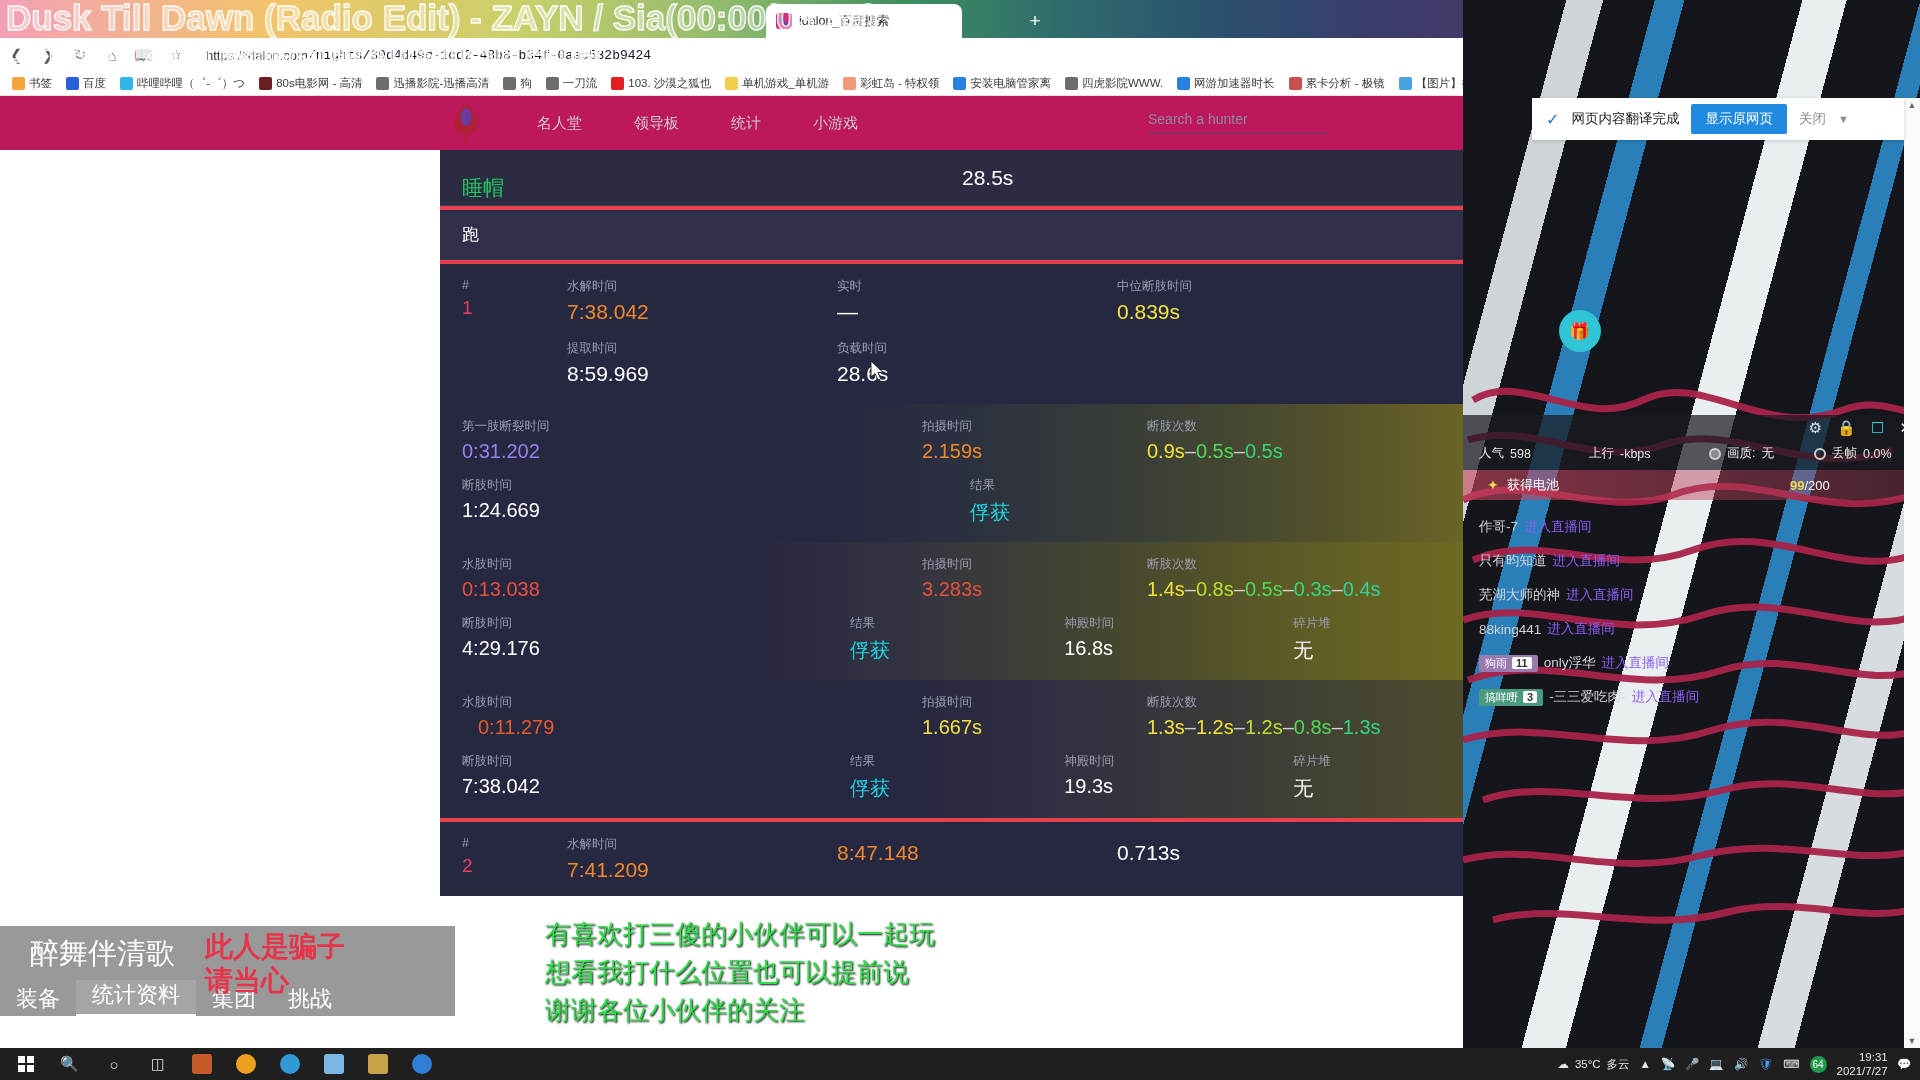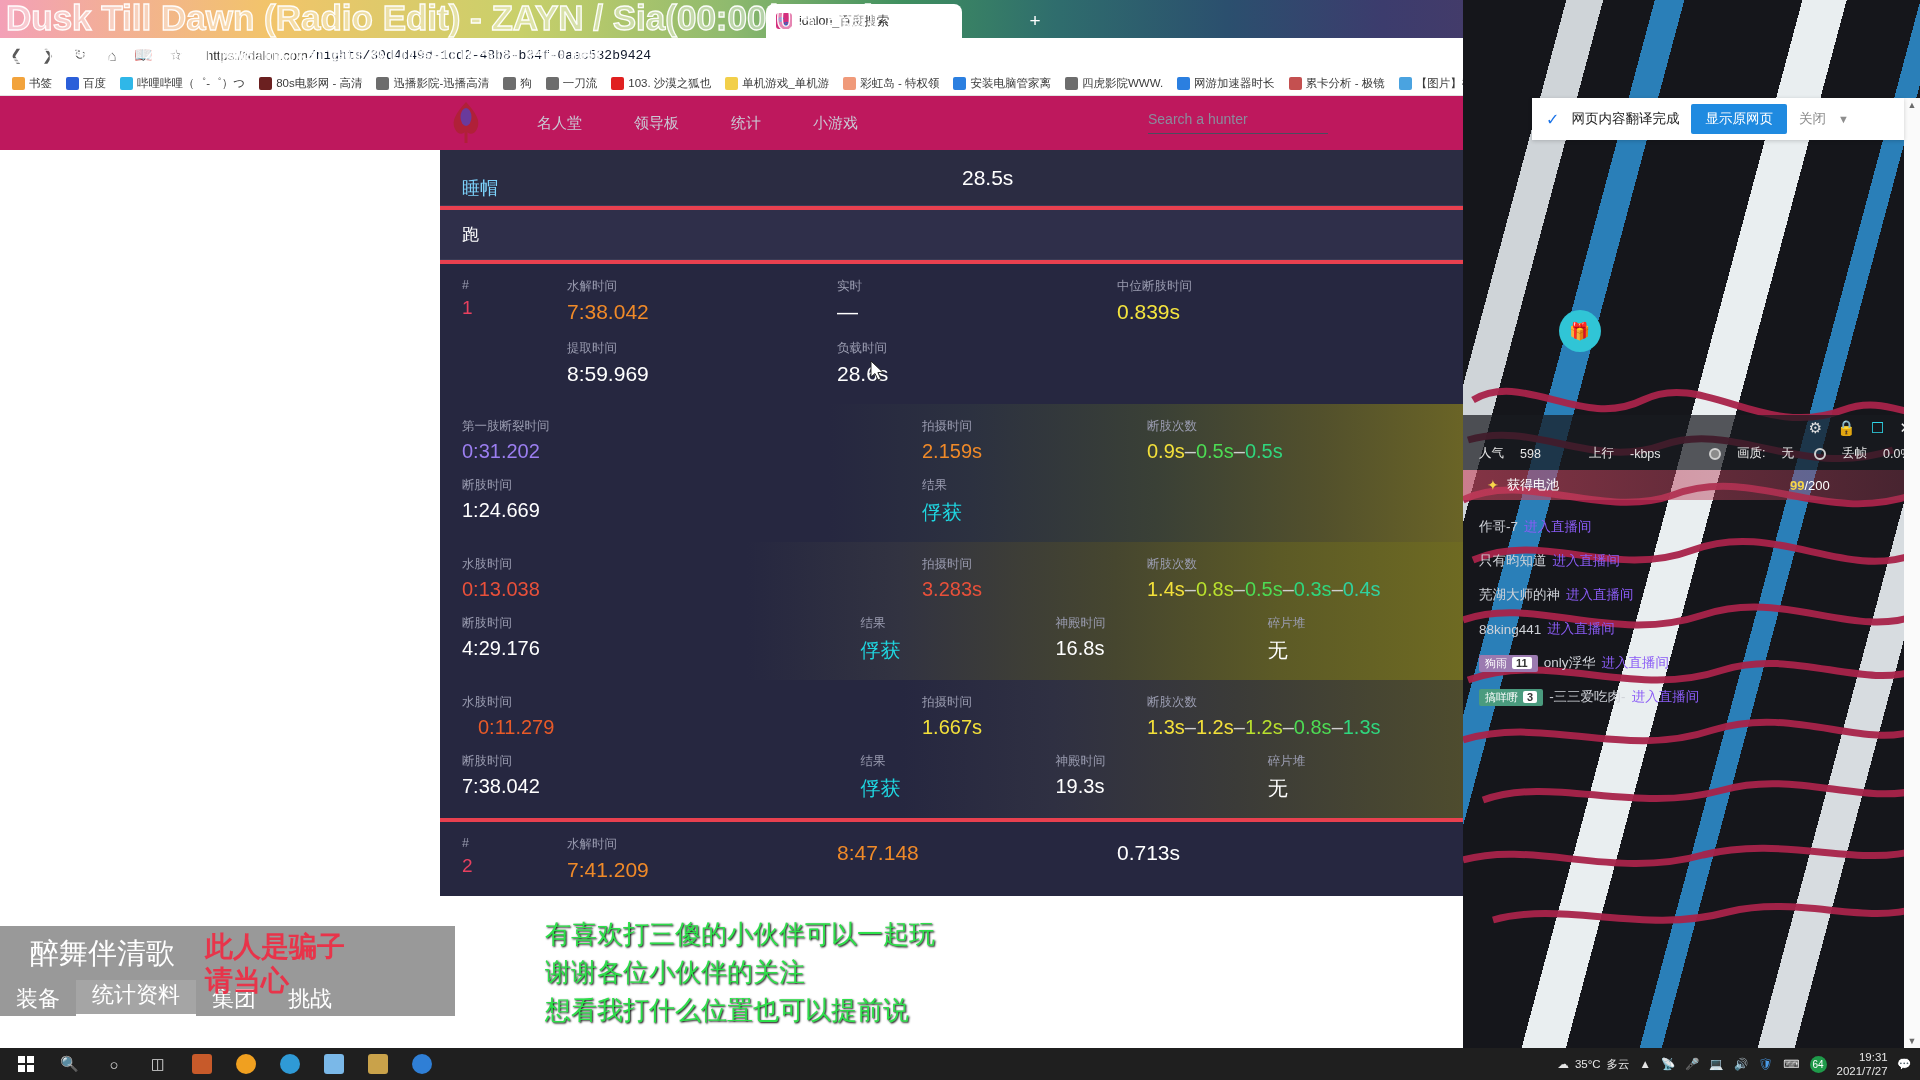--- a/index.html
+++ b/index.html
@@ -52,21 +52,21 @@
   .hsearch input { width:100%; background:transparent; border:none; border-bottom:1px solid #4a4c5e;
      color:#fff; font-size:14px; padding-bottom:6px; outline:none; font-family:"Liberation Sans",sans-serif; }
   .hsearch input::placeholder { color:#8a8c9c; }
   .analyze { position:absolute; left:1376px; top:107px; width:62px; height:34px; background:#e8404f;
      color:#fff; border:none; font-size:15px; border-radius:3px; cursor:pointer; font-family:"Liberation Sans",sans-serif; }
 
   .content { position:absolute; left:440px; top:54px; width:1023px; background:#2b2c42; }
 
   .row-top { height:56px; background:#2b2c42; display:flex; align-items:center; padding:0 22px;
      border-bottom:1px solid #3a3b55; }
-  .row-top .c1 { width:500px; color:#7dd3fc; font-size:18px;margin-top:21px; }
+  .row-top .c1 { width:500px; color:#22c55e; font-size:21px;margin-top:21px; }
   .row-top .c2 { color:#fff; font-size:21px; }
 
   .band { height:54px; background:#2f2f4a; border-top:4px solid #e8404f; border-bottom:1px solid #3a3b55;
      display:flex; align-items:center; padding-left:22px; color:#fff; font-size:17px; }
 
   .entry { border-top:4px solid #e8404f; background:#262740; padding:14px 22px 4px 22px; }
   .e-head { display:flex; }
   .lbl { color:#9a9cb0; font-size:12.5px; margin-bottom:5px; }
   .val { font-size:21px; color:#fff; }
   .col-num { width:105px; }
@@ -75,21 +75,21 @@
   .col-c { width:280px; }
   .num { color:#e8405f; font-size:19px; }
   .orange { color:#f08a28; }
   .yellow { color:#f5e53e; }
   .white { color:#fff; }
   .e-sub { display:flex; margin-top:16px; padding-bottom:14px; }
   .e-sub .col-num { width:105px; }
 
   .stat { padding:14px 22px 16px 22px; }
   .stat .line1, .stat .line2 { display:flex; }
-  .stat .line2 { margin-top:14px; }
+  .stat .line2 { margin-top:14px;gap:48px; }
   .s-a { width:460px; }
   .s-b { width:225px; }
   .s-c { width:245px; }
   .s-d { width:200px; }
   .v-purple { color:#9b7ef0; font-size:20px; }
   .v-orange { color:#e85a28; font-size:20px;margin-left:16px; }
   .v-orange2 { color:#f08a28; font-size:20px; }
   .v-red { color:#e8503a; font-size:20px; }
   .v-yellow { color:#f3e03a; font-size:20px; }
   .v-white { color:#fff; font-size:20px; }
@@ -114,21 +114,21 @@
   .scribble { position:absolute; inset:0; }
   .stream-badge { position:absolute; left:96px; top:310px; width:42px; height:42px; border-radius:50%;
      background:#30c5d6; display:flex; align-items:center; justify-content:center; color:#fff; font-size:17px; }
 
   .ov-top { position:absolute; left:0; top:415px; width:457px; height:55px;
      background:rgba(25,26,32,.72); }
   .ov-icons { position:absolute; right:8px; top:4px; display:flex; gap:15px; align-items:center; }
   .ov-icons span { font-size:15px; }
   .ov-stats { position:absolute; left:16px; top:30px; display:flex; align-items:center; gap:0;
      color:#e6e6e6; font-size:12.5px; width:440px; }
-  .ov-stats .grp { display:flex; align-items:center; gap:16px; }
+  .ov-stats .grp { display:flex; align-items:center; gap:6px; }
   .dot { width:12px; height:12px; border-radius:50%; border:2px solid #cfcfcf; display:inline-block; }
   .dot.full { background:#8b8b8b; }
 
   .batt { position:absolute; left:0; top:470px; width:457px; height:30px;
      background:linear-gradient(90deg,rgba(200,70,95,.62),rgba(160,60,85,.35));
      display:flex; align-items:center; padding-left:44px; color:#fff; font-size:13px; }
   .batt .cnt { position:absolute; left:327px; font-size:13px; }
   .batt .cnt b { color:#f7d64a; }
   .star { position:absolute; left:24px; color:#f7d64a; font-size:14px; }
 
@@ -604,22 +604,22 @@
   </div>
   <div class="bl-tabs">
     <div class="bl-tab">装备</div>
     <div class="bl-tab active">统计资料</div>
     <div class="bl-tab">集团</div>
     <div class="bl-tab">挑战</div>
   </div>
 
   <div class="green-sub">
     <div>有喜欢打三傻的小伙伴可以一起玩</div>
+    <div>想看我打什么位置也可以提前说</div>
     <div>谢谢各位小伙伴的关注</div>
-    <div>想看我打什么位置也可以提前说</div>
   </div>
 
   <div class="taskbar">
     <div class="tb-left">
       <div class="tb-item">
         <svg width="16" height="16" viewBox="0 0 16 16">
             <rect x="0" y="0" width="7" height="7" fill="#fff"></rect>
             <rect x="9" y="0" width="7" height="7" fill="#fff"></rect>
             <rect x="0" y="9" width="7" height="7" fill="#fff"></rect>
             <rect x="9" y="9" width="7" height="7" fill="#fff"></rect>

